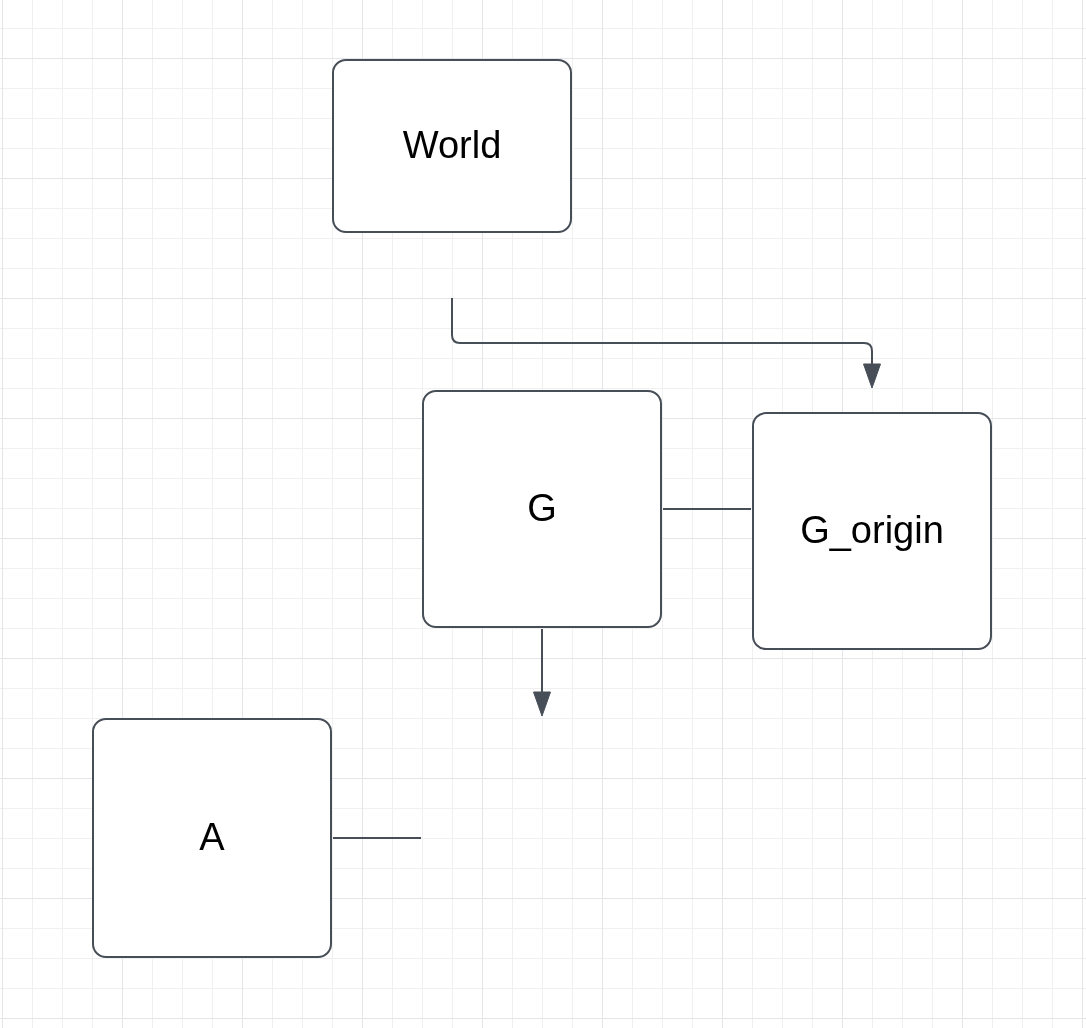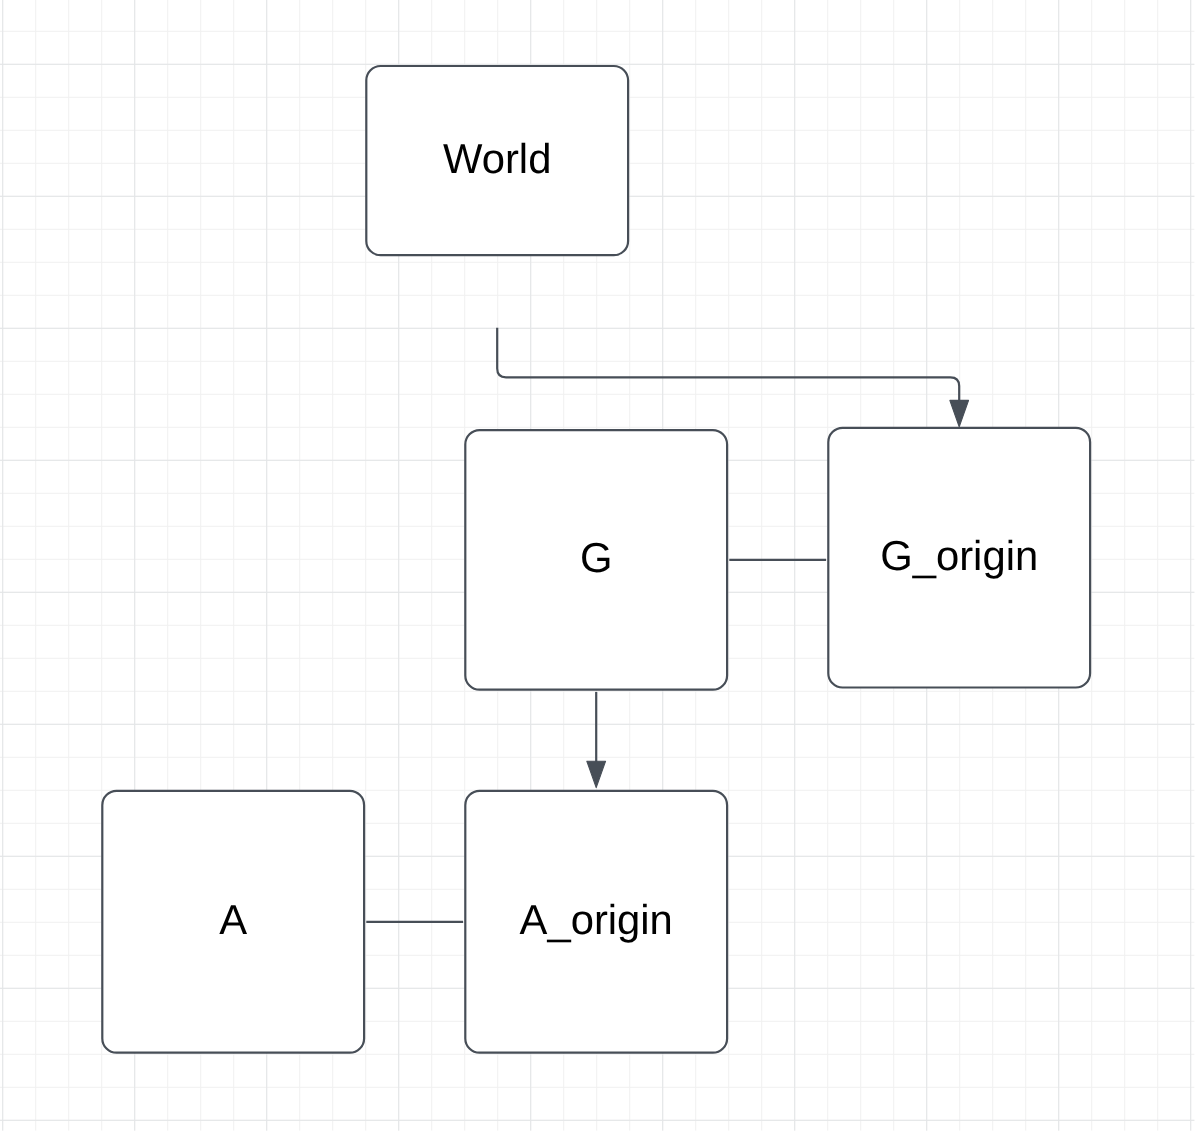--- a/index.html
+++ b/index.html
@@ -57,21 +57,21 @@
     display: flex;
     align-items: center;
     justify-content: center;
     font-size: 38px;
     color: var(--label);
     text-align: center;
     line-height: 1.1;
   }
   .node-world   { left: 332px; top: 59px;  height: 174px; }
   .node-g       { left: 422px; top: 390px; height: 238px; }
-  .node-gorigin { left: 752px; top: 388px; height: 238px; }
+  .node-gorigin { left: 752px; top: 412px; height: 238px; }
   .node-a       { left: 92px;  top: 718px; height: 240px; }
   .node-aorigin { left: 422px; top: 718px; height: 240px; }
 </style>
 </head>
 <body>
 
 <div class="canvas">
 
   <svg class="edges-layer" width="1086" height="1028" viewBox="0 0 1086 1028" xmlns="http://www.w3.org/2000/svg">
 
@@ -103,17 +103,14 @@
   </div>
 
   <div class="node node-gorigin">
     <span>G_origin</span>
   </div>
 
   <div class="node node-a">
     <span>A</span>
   </div>
 
-  <div class="node node-aorigin">
-    <span>A_origin</span>
-  </div>
 
 </div>
 
 </body></html>

